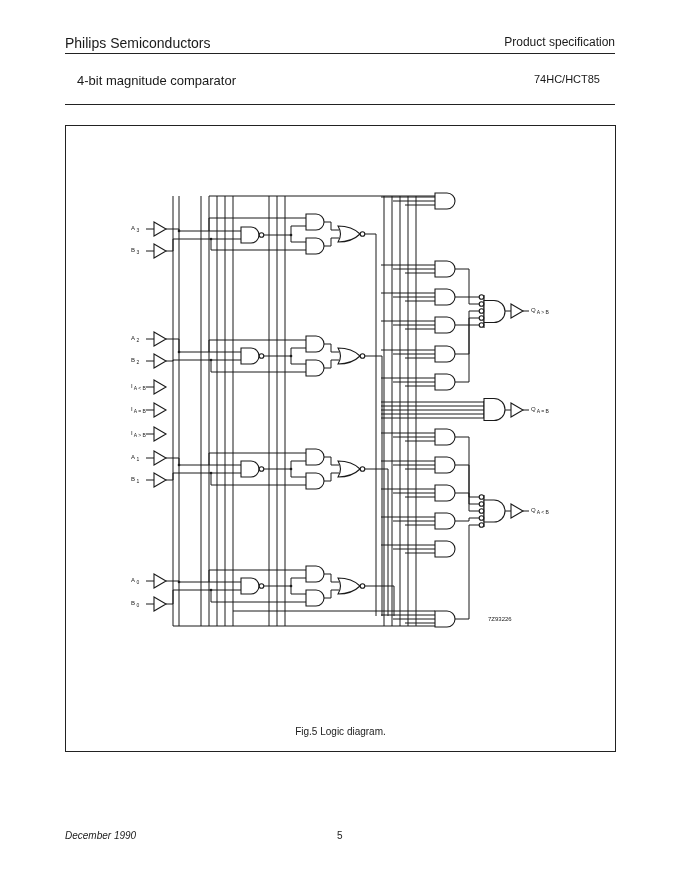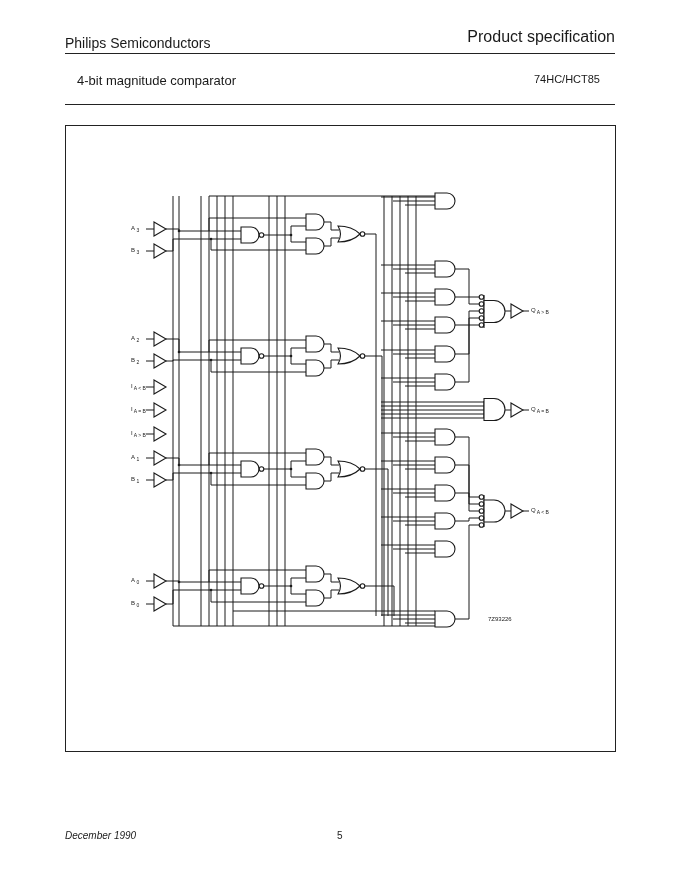--- a/index.html
+++ b/index.html
@@ -1,18 +1,18 @@
 <!DOCTYPE html>
 <html><head>
 <meta charset="utf-8">
 <style>
   html, body { margin:0; padding:0; background:#ffffff; }
   body { width:680px; height:880px; position:relative; font-family:"Liberation Sans", sans-serif; color:#1a1a1a; overflow:hidden; }
   .hdr-left { position:absolute; left:65px; top:35px; font-size:14px;text-align:center; }
-  .hdr-right { position:absolute; right:65px; top:28px; font-size:16px; }
+  .hdr-right { position:absolute; right:65px; top:35px; font-size:12px; }
   .rule { position:absolute; left:65px; width:550px; height:1px; background:#222; }
   .title { position:absolute; left:77px; top:73px; font-size:13px; }
   .partno { position:absolute; right:80px; top:73px; font-size:11px; }
   .figbox { position:absolute; left:65px; top:125px; width:549px; height:625px; border:1px solid #222; }
   .caption { position:absolute; left:0; width:100%; top:600px; text-align:center; font-size:10px; }
   .foot-left { position:absolute; left:65px; top:830px; font-size:10px;font-style:italic; }
   .foot-center { position:absolute; left:337px; top:830px; font-size:10px; }
   svg text { font-family:"Liberation Sans", sans-serif; font-size:6px; fill:#222; }
 </style>
 </head>
@@ -242,16 +242,17 @@
         <text x="130" y="458"><tspan>A</tspan><tspan dy="2" font-size="5"> 1</tspan></text>
         <text x="130" y="480"><tspan>B</tspan><tspan dy="2" font-size="5"> 1</tspan></text>
         <text x="130" y="581"><tspan>A</tspan><tspan dy="2" font-size="5"> 0</tspan></text>
         <text x="130" y="604"><tspan>B</tspan><tspan dy="2" font-size="5"> 0</tspan></text>
         <text x="530" y="311"><tspan>Q</tspan><tspan dy="2" font-size="5"> A &gt; B</tspan></text>
         <text x="530" y="410"><tspan>Q</tspan><tspan dy="2" font-size="5"> A = B</tspan></text>
         <text x="530" y="511"><tspan>Q</tspan><tspan dy="2" font-size="5"> A &lt; B</tspan></text>
         <text x="487" y="620" font-size="5.5">7Z93226</text>
       </g>
   </svg>
+  <div class="caption">Fig.5  Logic diagram.</div>
 </div>
 
 <div class="foot-left">December 1990</div>
 <div class="foot-center">5</div>
 
 </body></html>

